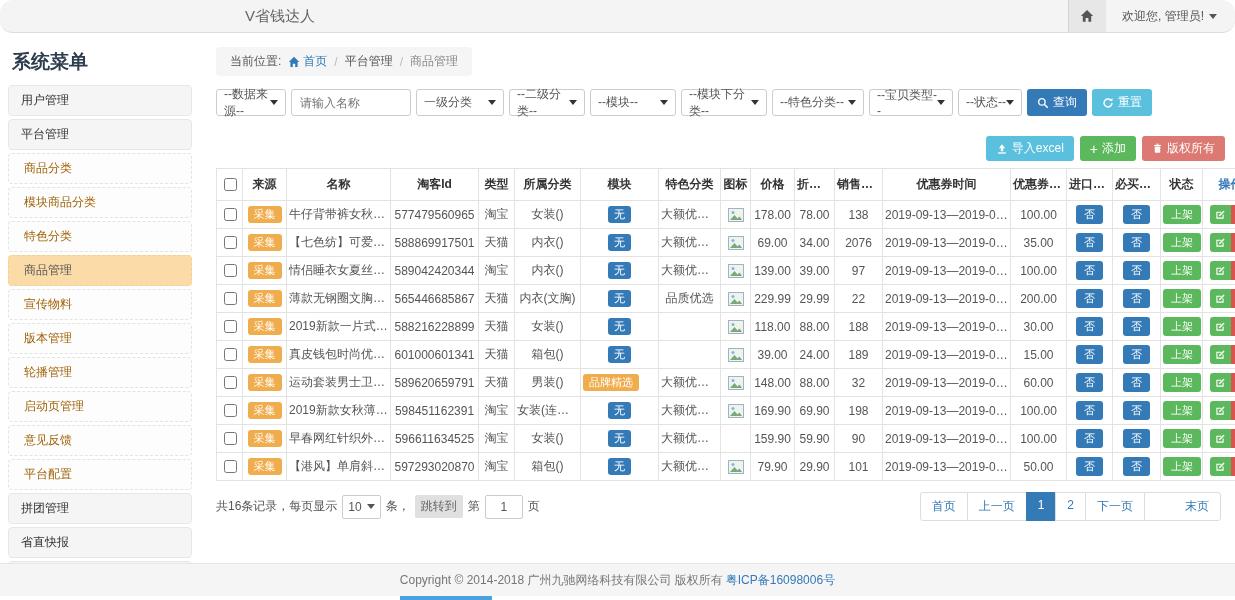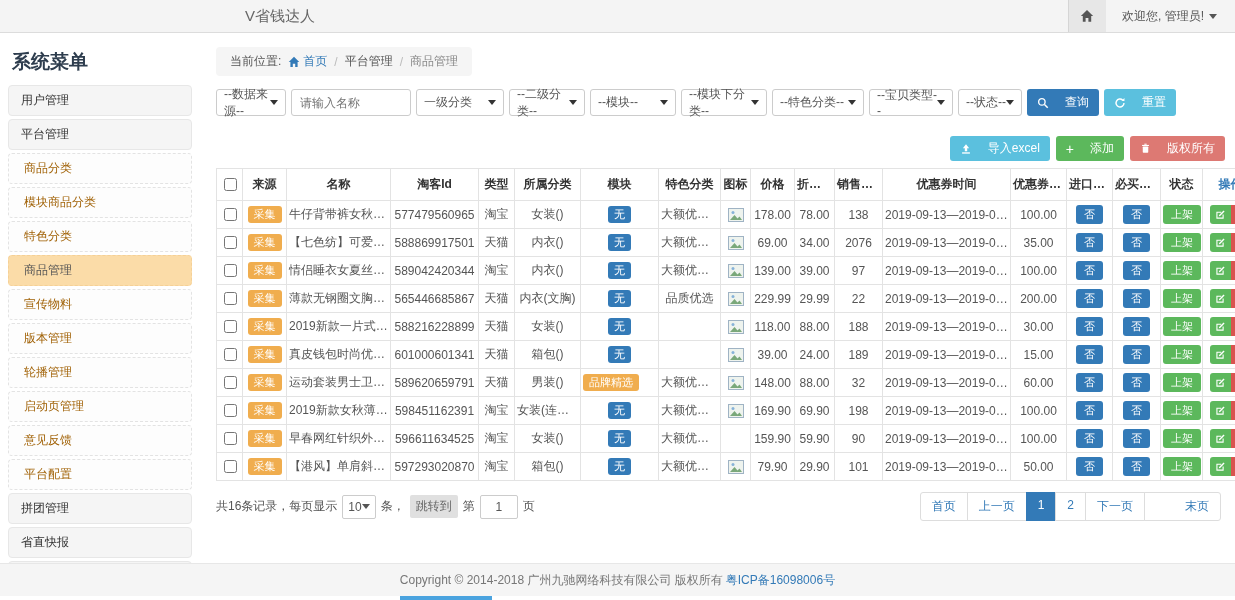--- a/index.html
+++ b/index.html
@@ -2,21 +2,21 @@
 <html><head>
 <meta charset="utf-8">
 <style>
   * { box-sizing: border-box; }
   html,body { margin:0; padding:0; }
   body {
     width:1235px; height:600px; position:relative; overflow:hidden;
     font-family:"Liberation Sans","DejaVu Sans",sans-serif; font-size:12px; color:#555; background:#fff;
   }
   
-  .topbar { height:33px; background:#f4f4f4; border-bottom:1px solid #dcdcdc; display:flex; align-items:center; }
+  .topbar { height:33px; background:#f4f4f4; border-bottom:1px solid #dcdcdc; display:flex; align-items:center;border-radius:13px; }
   .topbar-title { margin-left:245px; font-size:15px; color:#666; }
   .topbar-spacer { flex:1; }
   .home-btn { width:38px; height:32px; background:#e7e7e7; border-left:1px solid #d5d5d5; display:flex; align-items:center; justify-content:center; cursor:pointer; }
   .welcome { margin:0 18px 0 16px; color:#555; display:flex; align-items:center; gap:5px; cursor:pointer; }
   .caret { width:0; height:0; border-left:4px solid transparent; border-right:4px solid transparent; border-top:5px solid #555; display:inline-block; }
   
   .layout { display:flex; height:533px; overflow:hidden; }
   .sidebar { width:184px; margin-left:8px; padding-top:10px; overflow:hidden; flex:none; }
   .sidebar-title { font-size:19px; font-weight:bold; color:#2e3d4e; padding:6px 6px 10px 4px; }
   .sb-item { border:1px solid #e7e7e7; border-radius:4px; padding:6px 12px; margin-bottom:3px; cursor:pointer; white-space:nowrap; }
@@ -28,21 +28,21 @@
   .breadcrumb { display:inline-flex; align-items:center; gap:7px; background:#f5f5f5; border-radius:4px; padding:6px 14px; color:#555; }
   .breadcrumb .bc-home { color:#337ab7; display:inline-flex; align-items:center; gap:3px; cursor:pointer; }
   .breadcrumb .sep { color:#bbb; }
   .breadcrumb .bc-last { color:#888; }
   
   .filter-row { margin-top:13px; display:flex; gap:5px; }
   .filter-fields { display:flex; align-items:center; gap:5px; }
   .select-box { height:27px; border:1px solid #ccc; border-radius:3px; background:#fff; display:inline-flex; align-items:center; justify-content:space-between; padding:0 7px; color:#555; cursor:pointer; flex:none; }
   .select-box .caret { border-top-color:#333; }
   .text-input { height:27px; width:120px; border:1px solid #ccc; border-radius:3px; padding:0 8px; font-size:12px; color:#555; font-family:inherit; }
-  .btn { height:27px; border:none; border-radius:3px; color:#fff; font-size:12px; padding:0 10px; display:inline-flex; align-items:center; gap:16px; cursor:pointer; font-family:inherit; flex:none; }
+  .btn { height:27px; border:none; border-radius:3px; color:#fff; font-size:12px; padding:0 10px; display:inline-flex; align-items:center; gap:4px; cursor:pointer; font-family:inherit; flex:none; }
   .btn-primary { background:#337ab7; }
   .btn-info { background:#5bc0de; }
   .btn-success { background:#5cb85c; }
   .btn-danger-soft { background:#dd7973; }
   
   .toolbar { display:flex; justify-content:flex-end; gap:6px; margin-top:20px; margin-bottom:7px; }
   .btn-sm { height:25px; font-size:12px; }
   
   table { width:100%; border-collapse:collapse; table-layout:fixed; background:#fff; }
   th,td { border:1px solid #e3e3e3; text-align:center; padding:4px 2px; overflow:hidden; white-space:nowrap; text-overflow:ellipsis; }
@@ -56,21 +56,21 @@
   .btn-xs { display:inline-block; padding:2px 8px; border-radius:3px; color:#fff; font-size:11px; cursor:pointer; line-height:1.3; }
   .btn-xs.blue { background:#337ab7; }
   .btn-xs.green { background:#5cb85c; }
   .op-btn { display:inline-flex; align-items:center; justify-content:center; width:21px; height:19px; cursor:pointer; vertical-align:middle; }
   .op-edit { background:#5cb85c; border-radius:3px 0 0 3px; }
   .op-del { background:#d9534f; border-radius:0 3px 3px 0; }
   .thumb { display:inline-flex; vertical-align:middle; }
   
   .pagination-row { margin-top:11px; display:flex; align-items:center; justify-content:space-between; padding-right:4px; }
   .page-info { display:flex; align-items:center; gap:5px; color:#555; }
-  .mini-select { height:24px; border:1px solid #ccc; border-radius:2px; background:#fff; display:inline-flex; align-items:center; padding:0 5px; cursor:pointer; }
+  .mini-select { height:24px; border:1px solid #ccc; border-radius:2px; background:#fff; display:inline-flex; align-items:center; gap:5px; padding:0 5px; cursor:pointer; }
   .jump-btn { background:#e0e0e0; color:#666; padding:3px 6px; border-radius:2px; cursor:pointer; }
   .page-input { width:38px; height:24px; border:1px solid #ccc; border-radius:2px; text-align:center; font-size:12px; font-family:inherit; color:#555; }
   .pager { display:inline-flex; }
   .page-btn { border:1px solid #ddd; background:#fff; color:#337ab7; padding:5px 11px; margin-left:-1px; cursor:pointer; }
   .page-btn:first-child { border-radius:3px 0 0 3px; margin-left:0; }
   .page-btn:last-child { border-radius:0 3px 3px 0;padding-left:40px; }
   .page-btn.active { background:#337ab7; border-color:#337ab7; color:#fff; }
   
   .footer { position:absolute; left:0; right:0; bottom:4px; height:33px; background:#f5f5f5; border-top:1px solid #e7e7e7; display:flex; align-items:center; justify-content:center; gap:3px; color:#777; }
   .footer a { color:#337ab7; text-decoration:none; cursor:pointer; }

